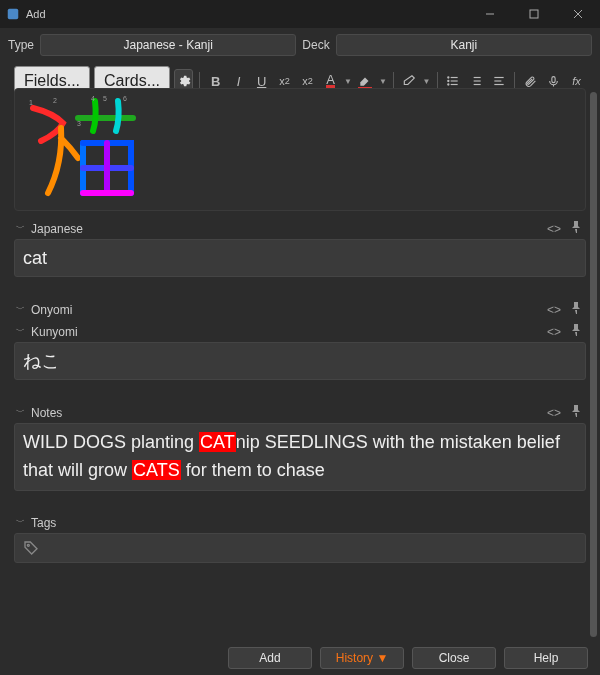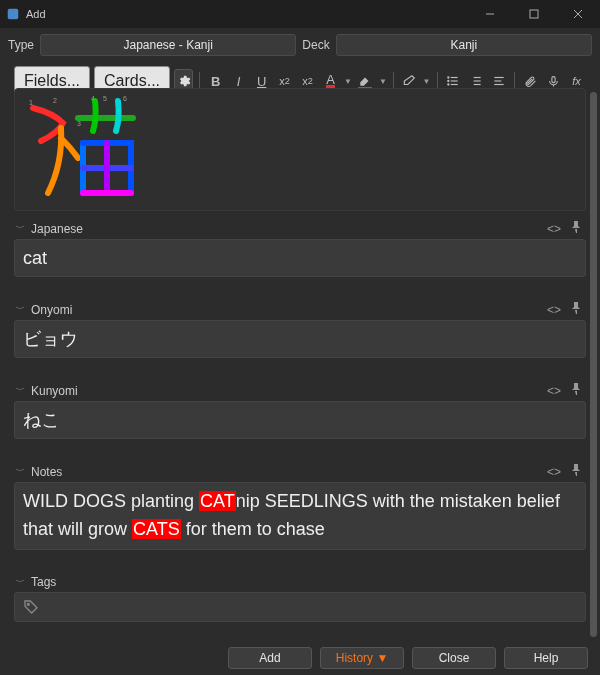--- a/index.html
+++ b/index.html
@@ -217,21 +217,20 @@
 
     <div class="fhdr">
       <span class="chev">﹀</span>
       <span>Onyomi</span>
       <span class="sp"></span>
       <span class="hicon">&lt;&gt;</span>
       <span class="hicon"><svg width="10" height="12" viewBox="0 0 10 12" fill="#999">
             <path d="M3 0h4v5l2 2H1l2-2V0zM4 8h2v4l-1 0z"></path>
           </svg></span>
     </div>
-    <div class="fval">ビョウ</div>
 
     <div class="fhdr">
       <span class="chev">﹀</span>
       <span>Kunyomi</span>
       <span class="sp"></span>
       <span class="hicon">&lt;&gt;</span>
       <span class="hicon"><svg width="10" height="12" viewBox="0 0 10 12" fill="#999">
             <path d="M3 0h4v5l2 2H1l2-2V0zM4 8h2v4l-1 0z"></path>
           </svg></span>
     </div>

